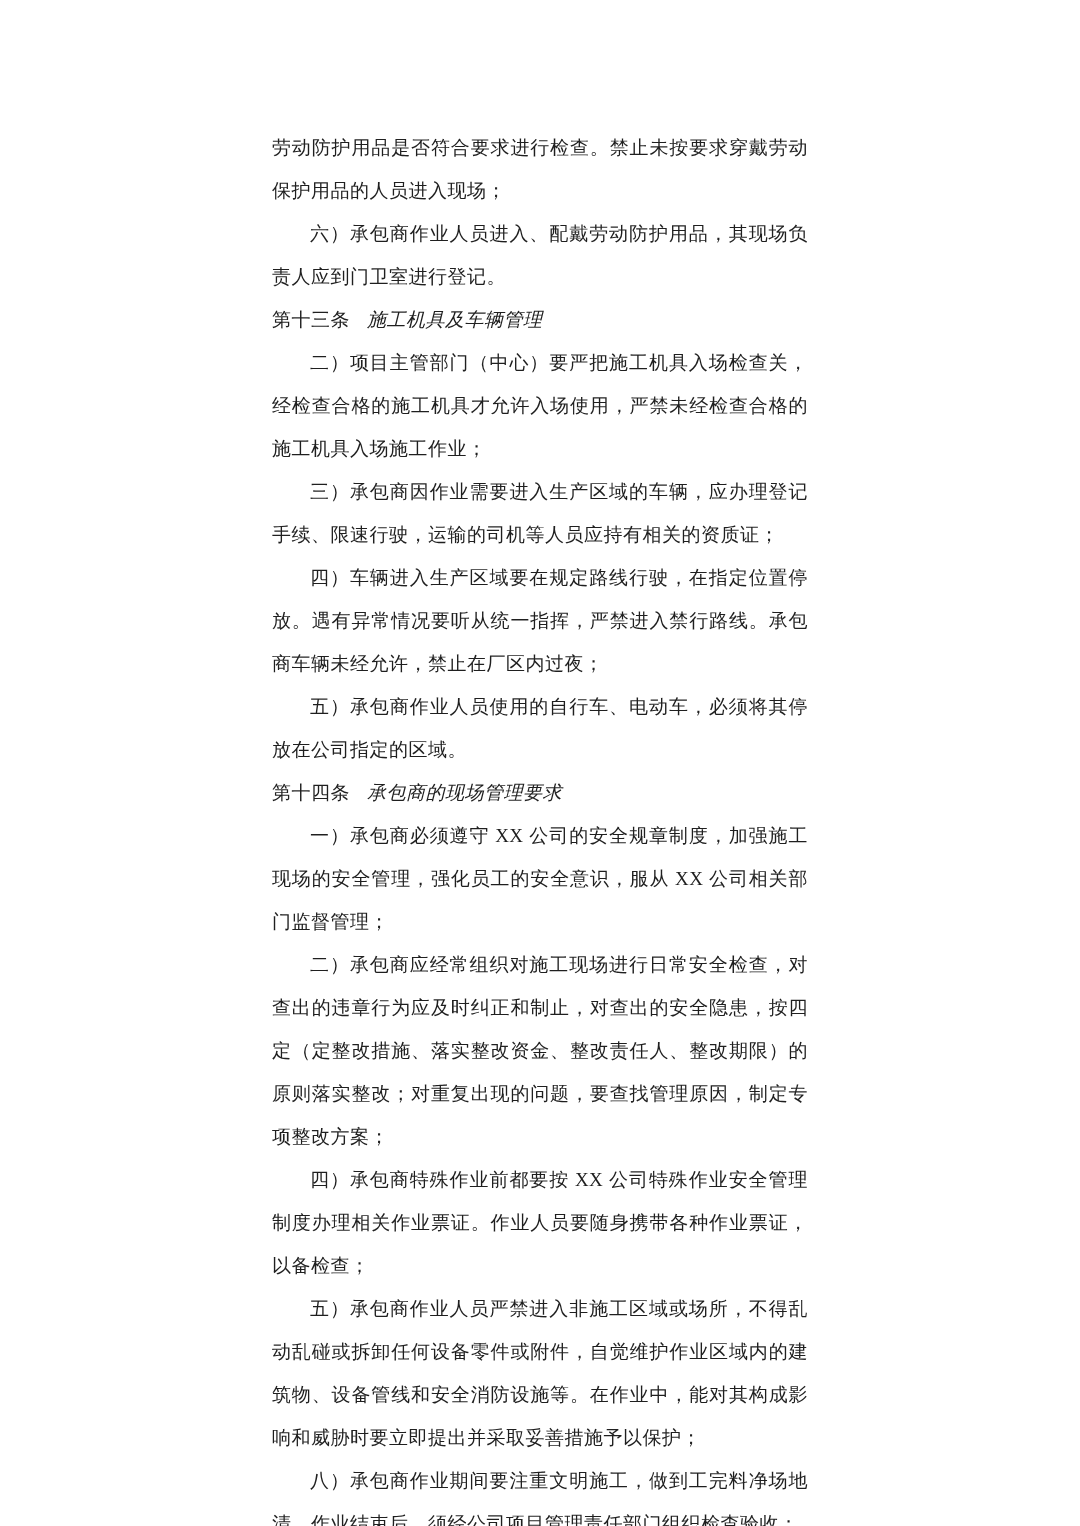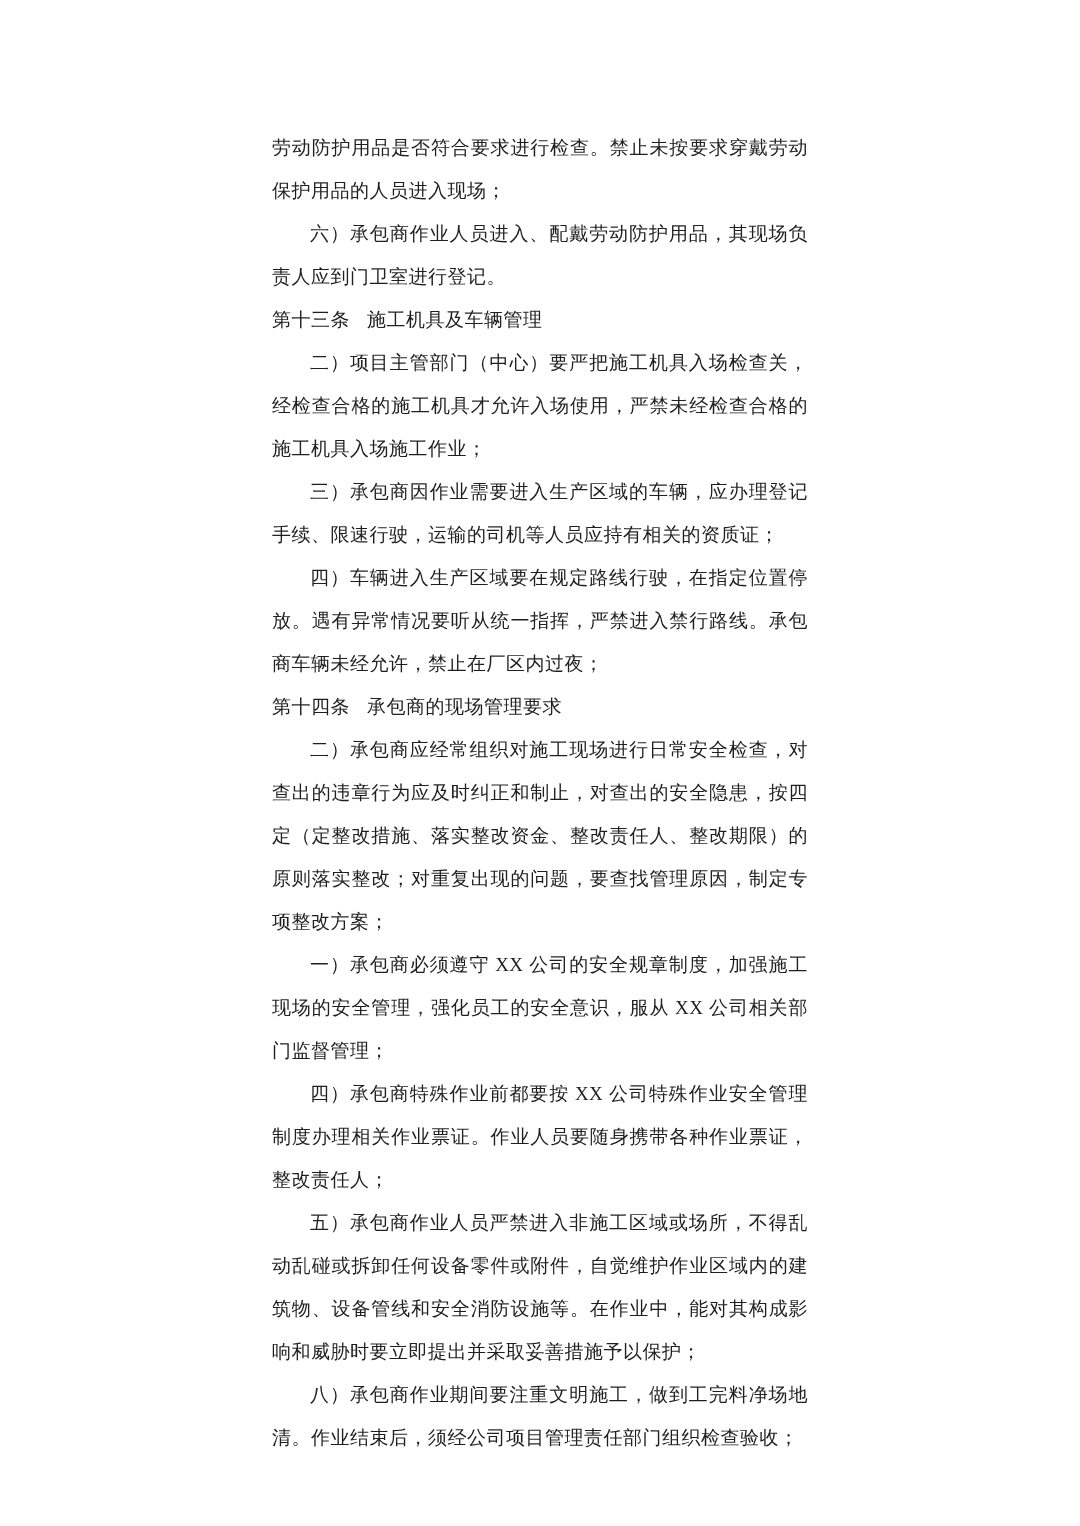--- a/index.html
+++ b/index.html
@@ -30,20 +30,21 @@
   }
   .heading {
     text-indent: 0;
   }
   .heading-label {
     font-weight: normal;
   }
   .heading-title {
     font-weight: normal;
     padding-left: 0.9em;
+    font-style: italic;
   }
 </style>
 </head>
 <body>
 
 <div class="doc-page">
 
   <p class="para-continuation">劳动防护用品是否符合要求进行检查。禁止未按要求穿戴劳动保护用品的人员进入现场；</p>
 
   <p class="para-indent">六）承包商作业人员进入、配戴劳动防护用品，其现场负责人应到门卫室进行登记。</p>
@@ -52,31 +53,32 @@
     <span class="heading-label">第十三条</span><span class="heading-title">施工机具及车辆管理</span>
   </p>
 
 
   <p class="para-indent">二）项目主管部门（中心）要严把施工机具入场检查关，经检查合格的施工机具才允许入场使用，严禁未经检查合格的施工机具入场施工作业；</p>
 
   <p class="para-indent">三）承包商因作业需要进入生产区域的车辆，应办理登记手续、限速行驶，运输的司机等人员应持有相关的资质证；</p>
 
   <p class="para-indent">四）车辆进入生产区域要在规定路线行驶，在指定位置停放。遇有异常情况要听从统一指挥，严禁进入禁行路线。承包商车辆未经允许，禁止在厂区内过夜；</p>
 
+  <p class="para-indent">五）承包商作业人员使用的自行车、电动车，必须将其停放在公司指定的区域。</p>
 
   <p class="heading">
     <span class="heading-label">第十四条</span><span class="heading-title">承包商的现场管理要求</span>
   </p>
 
+  <p class="para-indent">一）承包商必须遵守 XX 公司的安全规章制度，加强施工现场的安全管理，强化员工的安全意识，服从 XX 公司相关部门监督管理；</p>
+
   <p class="para-indent">二）承包商应经常组织对施工现场进行日常安全检查，对查出的违章行为应及时纠正和制止，对查出的安全隐患，按四定（定整改措施、落实整改资金、整改责任人、整改期限）的原则落实整改；对重复出现的问题，要查找管理原因，制定专项整改方案；</p>
 
-  <p class="para-indent">一）承包商必须遵守 XX 公司的安全规章制度，加强施工现场的安全管理，强化员工的安全意识，服从 XX 公司相关部门监督管理；</p>
 
-
-  <p class="para-indent">四）承包商特殊作业前都要按 XX 公司特殊作业安全管理制度办理相关作业票证。作业人员要随身携带各种作业票证，整改责任人；</p>
+  <p class="para-indent">四）承包商特殊作业前都要按 XX 公司特殊作业安全管理制度办理相关作业票证。作业人员要随身携带各种作业票证，以备检查；</p>
 
   <p class="para-indent">五）承包商作业人员严禁进入非施工区域或场所，不得乱动乱碰或拆卸任何设备零件或附件，自觉维护作业区域内的建筑物、设备管线和安全消防设施等。在作业中，能对其构成影响和威胁时要立即提出并采取妥善措施予以保护；</p>
 
 
 
   <p class="para-indent">八）承包商作业期间要注重文明施工，做到工完料净场地清。作业结束后，须经公司项目管理责任部门组织检查验收；</p>
 
 </div>
 
 </body></html>

